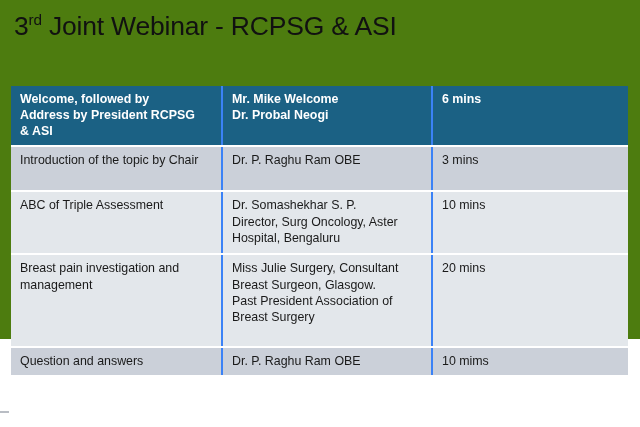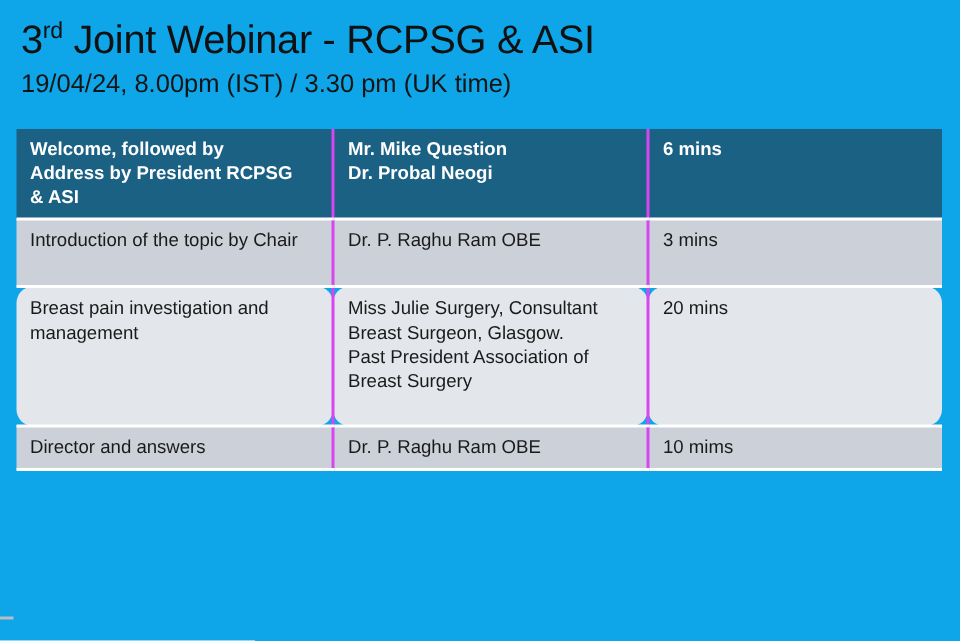--- a/index.html
+++ b/index.html
@@ -11,22 +11,22 @@
     width: 640px;
     height: 427px;
     overflow: hidden;
     font-family: "Liberation Sans", sans-serif;
     -webkit-font-smoothing: antialiased;
   }
 
   #slide {
     position: relative;
     width: 640px;
-    height: 427px;
-    background: #0ea5e9;
+    height: 339px;
+    background: #4d7c0f;
     box-sizing: border-box;
     padding-left: 16px;
   }
 
   
   .title-block {
     position: absolute;
     left: 14px;
     top: 12px;
     width: 612px;
@@ -64,21 +64,21 @@
   }
   .agenda-table col.c1 { width: 211px; }
   .agenda-table col.c2 { width: 210px; }
   .agenda-table col.c3 { width: 196px; }
 
   .agenda-table th,
   .agenda-table td {
     vertical-align: top;
     text-align: left;
     padding: 5px 7px 6px 9px;
-    border-right: 2px solid #d946ef;
+    border-right: 2px solid #3b82f6;
     border-bottom: 2px solid #ffffff;
     line-height: 1.30;
     word-wrap: break-word;
   }
   .agenda-table th:last-child,
   .agenda-table td:last-child {
     border-right: none;
   }
 
   thead th {
@@ -95,21 +95,21 @@
     font-weight: 400;
     margin-left: 19px;
   }
 
   tbody tr.row-dark td { background: #CBD0D9; }
   tbody tr.row-light td { background: #E3E7EB; }
 
   tbody tr.r-intro td  { height: 32px; }
   tbody tr.r-abc td    { height: 50px; }
   tbody tr.r-fib td    { height: 45px; }
-  tbody tr.r-pain td   { height: 80px; border-radius: 11px; }
+  tbody tr.r-pain td   { height: 80px; }
   tbody tr.r-qa td     { height: 16px; padding-bottom: 5px; }
 
   .cell-line { display: block; }
 
   
   .edge-mark {
     position: absolute;
     left: 0px;
     top: 411px;
     width: 9px;
@@ -117,38 +117,37 @@
     background: #b9bdc4;
   }
 </style>
 </head>
 <body>
 
 <div id="slide">
 
   <div class="title-block">
     <div class="slide-title"><span>3</span><span class="ordinal">rd</span><span> Joint Webinar - RCPSG &amp; ASI</span></div>
-    <div class="slide-subtitle">19/04/24, 8.00pm (IST) / 3.30 pm (UK time)</div>
   </div>
 
   <table class="agenda-table">
     <colgroup>
       <col class="c1">
       <col class="c2">
       <col class="c3">
     </colgroup>
     <thead>
       <tr>
         <th>
           <span class="cell-line">Welcome, followed by</span>
           <span class="cell-line">Address by President RCPSG</span>
           <span class="cell-line">&amp; ASI</span>
         </th>
         <th>
-          <span class="cell-line">Mr. Mike Question</span>
+          <span class="cell-line">Mr. Mike Welcome</span>
           <span class="cell-line">Dr. Probal Neogi</span>
         </th>
         <th>
           <span class="cell-line">6 mins</span>
         </th>
       </tr>
     </thead>
     <tbody>
 
       <tr class="row-dark r-intro">
@@ -156,41 +155,54 @@
           <span class="cell-line">Introduction of the topic by Chair</span>
         </td>
         <td>
           <span class="cell-line">Dr. P. Raghu Ram OBE</span>
         </td>
         <td>
           <span class="cell-line">3 mins</span>
         </td>
       </tr>
 
+      <tr class="row-light r-abc">
+        <td>
+          <span class="cell-line">ABC of Triple Assessment</span>
+        </td>
+        <td>
+          <span class="cell-line">Dr. Somashekhar S. P.</span>
+          <span class="cell-line">Director, Surg Oncology, Aster</span>
+          <span class="cell-line">Hospital, Bengaluru</span>
+        </td>
+        <td>
+          <span class="cell-line">10 mins</span>
+        </td>
+      </tr>
 
 
       <tr class="row-light r-pain">
         <td>
           <span class="cell-line">Breast pain investigation and</span>
           <span class="cell-line">management</span>
         </td>
         <td>
           <span class="cell-line">Miss Julie Surgery, Consultant</span>
           <span class="cell-line">Breast Surgeon, Glasgow.</span>
           <span class="cell-line">Past President Association of</span>
           <span class="cell-line">Breast Surgery</span>
         </td>
         <td>
           <span class="cell-line">20 mins</span>
         </td>
       </tr>
 
       <tr class="row-dark r-qa">
         <td>
-          <span class="cell-line">Director and answers</span>
+          <span class="cell-line">Question and answers</span>
         </td>
         <td>
           <span class="cell-line">Dr. P. Raghu Ram OBE</span>
         </td>
         <td>
           <span class="cell-line">10 mims</span>
         </td>
       </tr>
 
     </tbody>

